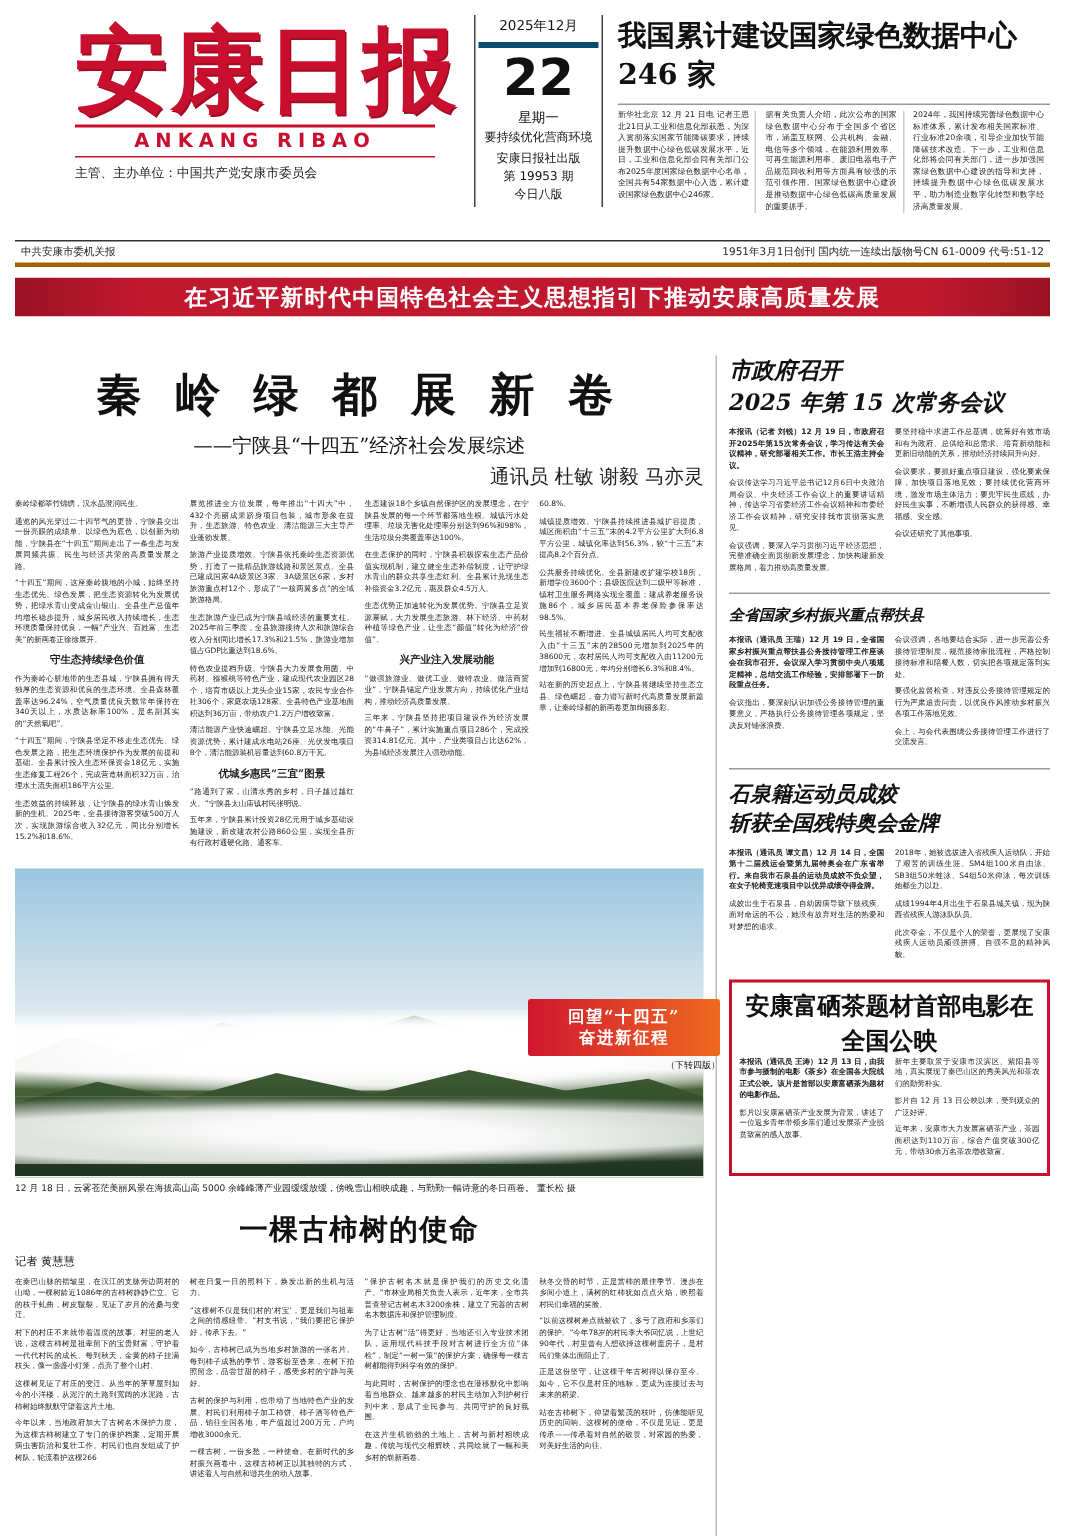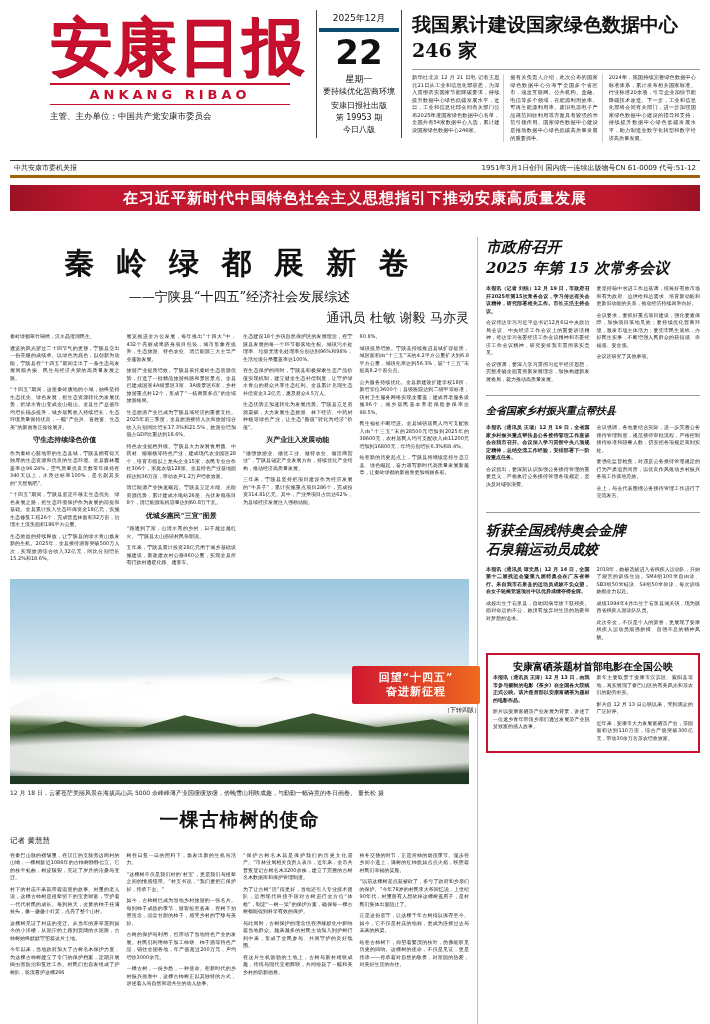--- a/index.html
+++ b/index.html
@@ -139,21 +139,21 @@
   .rhead.h3 { font-size:14px; }
   .rule { border-top:1px solid #999; margin:8px 0; }
   .cols2 { display:flex; gap:7px; }
   .rcol { flex:1; font-size:5px; line-height:1.5; text-align:justify; color:#222; }
   .rcol p { margin:0 0 4px 0; }
   .lead-tag { font-weight:bold; }
 
   .boxed {
     border:2px solid #c8102e; padding:5px; margin-top:8px;
   }
-  .boxed .bhead { font-family:"DejaVu Serif", serif; font-weight:bold; font-size:10px; text-align:center; line-height:1.4; margin-bottom:0; }
+  .boxed .bhead { font-family:"DejaVu Serif", serif; font-weight:bold; font-size:16px; text-align:center; line-height:1.4; margin-bottom:0; }
 
   .stamp {
     margin-top:6px; height:38px; position:relative;
     background:linear-gradient(90deg,#d01730,#ef6a1f);
     border-radius:2px; color:#fff; display:flex; align-items:center; justify-content:center;
     font-family:"DejaVu Serif", serif; font-weight:bold; font-size:11px; letter-spacing:1px;
   }
   .stamp span { display:block; line-height:1.25; text-align:center; }
   .cont-note { font-size:6px; text-align:right; margin-top:2px; }
 </style>
@@ -313,22 +313,22 @@
         </div>
         <div class="rcol">
           <p>会议强调，各地要结合实际，进一步完善公务接待管理制度，规范接待审批流程，严格控制接待标准和陪餐人数，切实把各项规定落到实处。</p>
           <p>要强化监督检查，对违反公务接待管理规定的行为严肃追责问责，以优良作风推动乡村振兴各项工作落地见效。</p>
           <p>会上，与会代表围绕公务接待管理工作进行了交流发言。</p>
         </div>
       </div>
 
       <div class="rule"></div>
 
+      <div class="rhead h3">石泉籍运动员成姣</div>
       <div class="rhead h3">斩获全国残特奥会金牌</div>
-      <div class="rhead h3">石泉籍运动员成姣</div>
       <div class="cols2" style="margin-top:6px;">
         <div class="rcol">
           <p class="lead-tag">本报讯（通讯员 谭文昌）12 月 14 日，全国第十二届残运会暨第九届特奥会在广东省举行。来自我市石泉县的运动员成姣不负众望，在女子轮椅竞速项目中以优异成绩夺得金牌。</p>
           <p>成姣出生于石泉县，自幼因病导致下肢残疾。面对命运的不公，她没有放弃对生活的热爱和对梦想的追求。</p>
         </div>
         <div class="rcol">
           <p>2018年，她被选拔进入省残疾人运动队，开始了艰苦的训练生涯。SM4组100米自由泳、SB3组50米蛙泳、S4组50米仰泳，每次训练她都全力以赴。</p>
           <p>成绩1994年4月出生于石泉县城关镇，现为陕西省残疾人游泳队队员。</p>
           <p>此次夺金，不仅是个人的荣誉，更展现了安康残疾人运动员顽强拼搏、自强不息的精神风貌。</p>
         </div>

